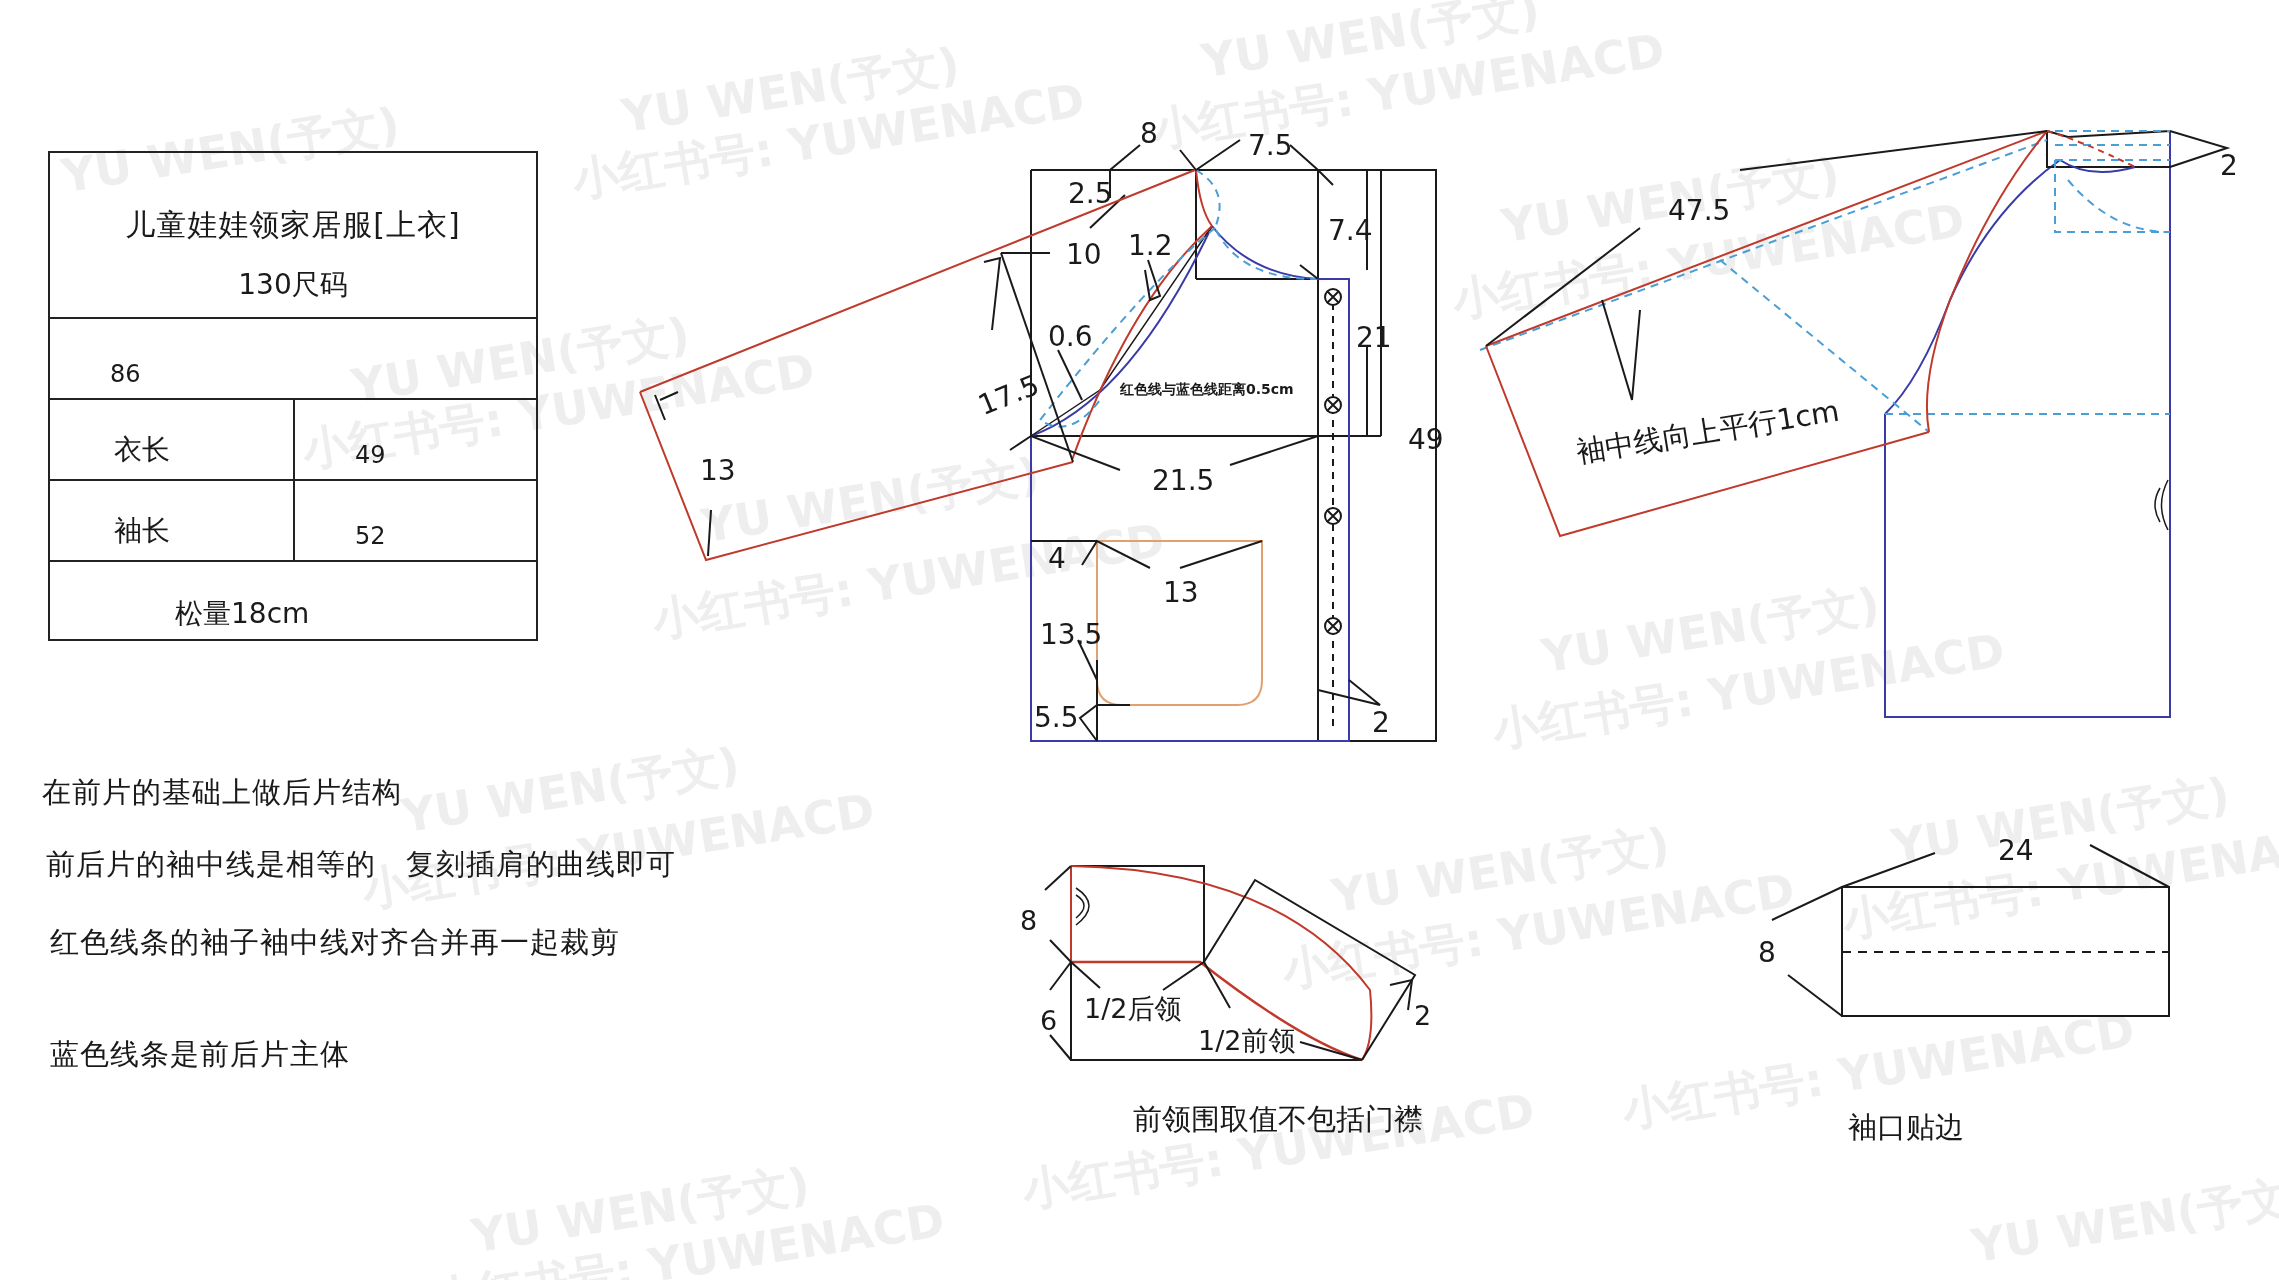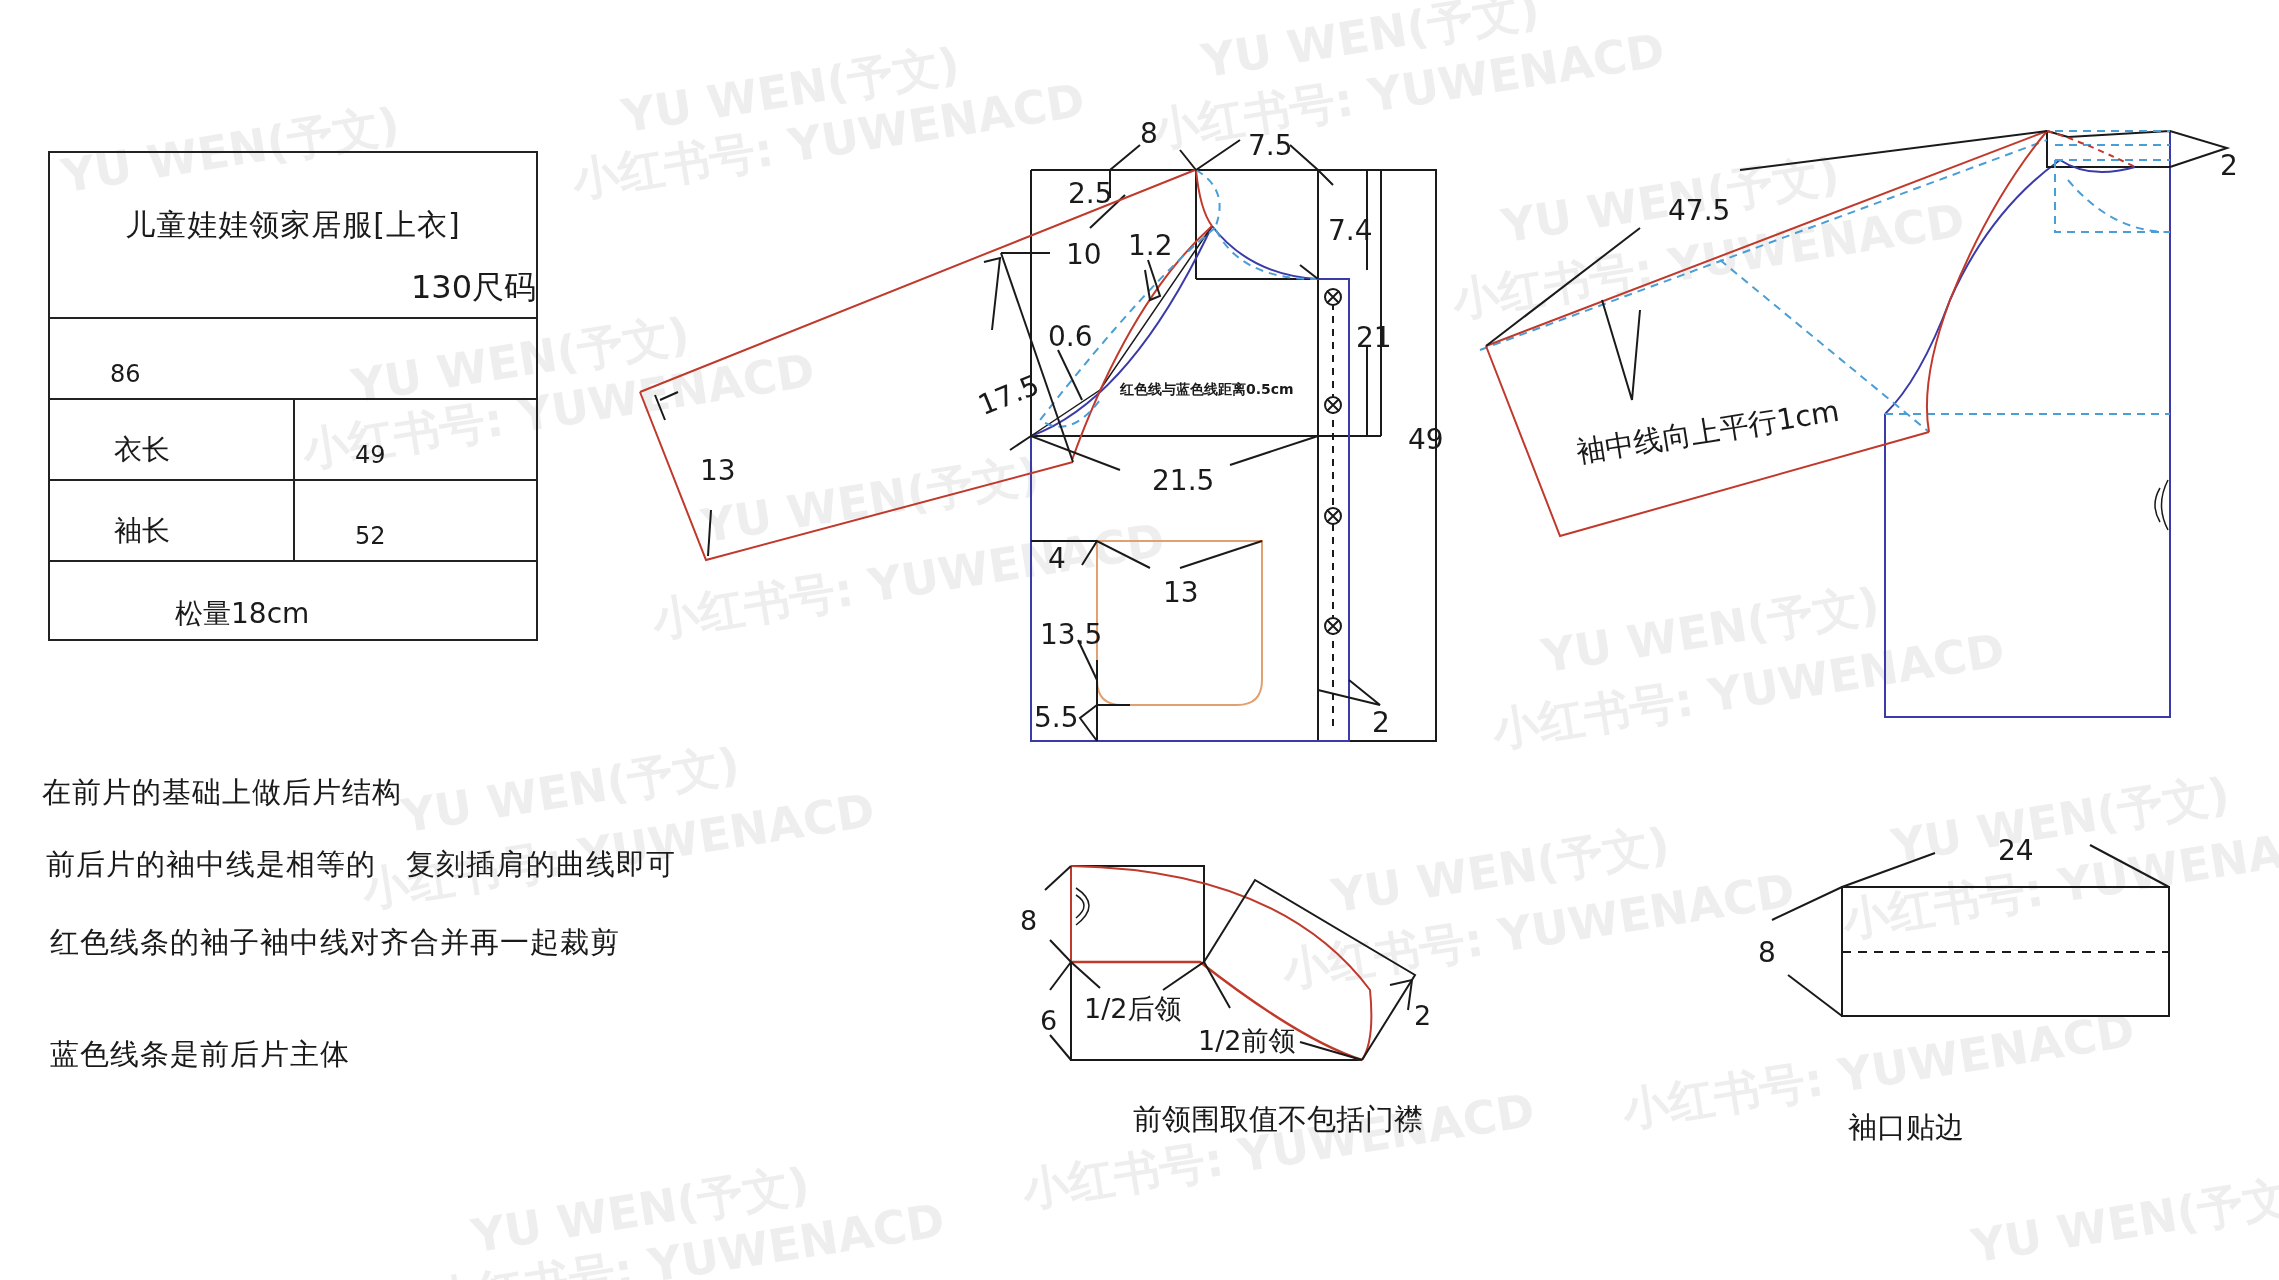--- a/index.html
+++ b/index.html
@@ -3,21 +3,21 @@
 <meta charset="utf-8">
 <style>
   html, body { margin: 0; padding: 0; background: #ffffff; }
   body { width: 2279px; height: 1280px; position: relative; overflow: hidden;
          font-family: "DejaVu Sans", "Liberation Sans", sans-serif; color: #1a1a1a; }
   svg.canvas { position: absolute; left: 0; top: 0; }
   .spec-table { position: absolute; left: 48px; top: 151px; width: 490px; height: 490px;
                 border: 2px solid #222; box-sizing: border-box; }
   .spec-head { height: 164px; border-bottom: 2px solid #222; text-align: center; }
   .spec-title { display: block; padding-top: 52px; font-size: 30px; letter-spacing: 1px; }
-  .spec-size { display: block; padding-top: 20px; font-size: 32px; text-align: right; }
+  .spec-size { display: block; padding-top: 20px; font-size: 28px; }
   .spec-row { height: 81px; border-bottom: 2px solid #222; display: flex; box-sizing: border-box; }
   .spec-row .k { width: 245px; border-right: 2px solid #222; font-size: 28px;
                  display: flex; align-items: flex-end; padding: 0 0 10px 64px; box-sizing: border-box; }
   .spec-row .v { flex: 1; font-size: 24px; display: flex; align-items: flex-end;
                  padding: 0 0 10px 60px; box-sizing: border-box; }
   .spec-foot { height: 79px; font-size: 28px; display: flex; align-items: flex-end;
                padding: 0 0 8px 125px; box-sizing: border-box; }
   .note { position: absolute; font-size: 29px; letter-spacing: 1px; white-space: nowrap; }
   .lbl { font-family: "DejaVu Sans", "Liberation Sans", sans-serif; fill: #1a1a1a; }
   .cap { position: absolute; font-size: 29px; white-space: nowrap; }

